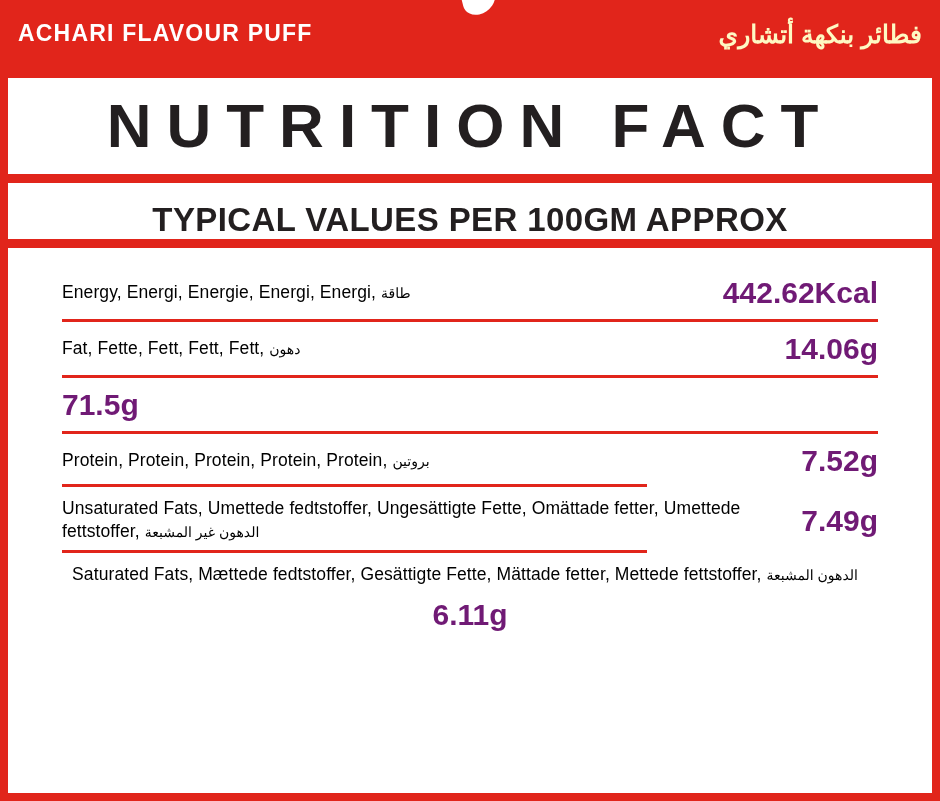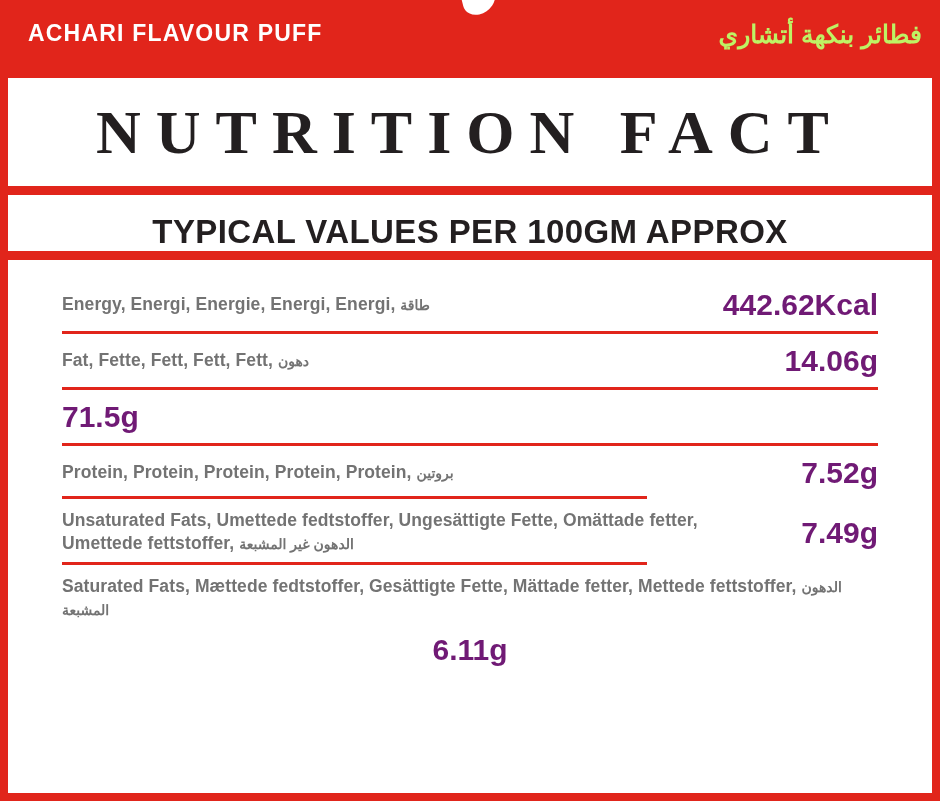--- a/index.html
+++ b/index.html
@@ -27,32 +27,32 @@
     position: absolute;
     top: 0;
     left: 0;
     width: 940px;
     height: 60px;
     background: #e1251b;
     display: flex;
     align-items: flex-start;
     justify-content: space-between;
     box-sizing: border-box;
-    padding: 22px 18px 0 28px;
+    padding: 22px 18px 0 18px;
   }
   .product-title {
     color: #ffffff;
     font-size: 23px;
     font-weight: bold;
     letter-spacing: 1.2px;
     line-height: 1;
     white-space: nowrap;
   }
   .product-title-ar {
-    color: #bef264;
+    color: #fef9c3;
     font-size: 25px;
     font-weight: bold;
     line-height: 1;
     direction: rtl;
     white-space: nowrap;
   }
 
   
   .top-ornament {
     position: absolute;
@@ -71,27 +71,26 @@
     top: 78px;
     left: 8px;
     width: 924px;
     height: 715px;
     background: #ffffff;
     box-sizing: border-box;
     overflow: hidden;
   }
 
   .nutrition-heading {
-    height: 108px;
+    height: 96px;
     display: flex;
     align-items: center;
     justify-content: center;
     box-sizing: border-box;
     padding: 0 12px;
-    font-family: Liberation Serif, serif;
   }
   .nutrition-heading span {
     font-size: 62px;
     font-weight: bold;
     color: #231f20;
     letter-spacing: 15px;
     white-space: nowrap;
     line-height: 1;
   }
 
@@ -142,23 +141,23 @@
     content: "";
     position: absolute;
     left: 0;
     bottom: 0;
     width: 585px;
     height: 3px;
     background: #e1251b;
   }
 
   .nutri-name {
-    color: #737373;
+    color: #000000;
     font-size: 17.5px;
-    font-weight: bold;
+    font-weight: normal;
     line-height: 1.32;
     letter-spacing: 0.1px;
     flex: 1 1 auto;
     padding-right: 10px;
   }
   .nutri-name .ar {
     font-size: 14px;
     direction: rtl;
     unicode-bidi: embed;
   }

